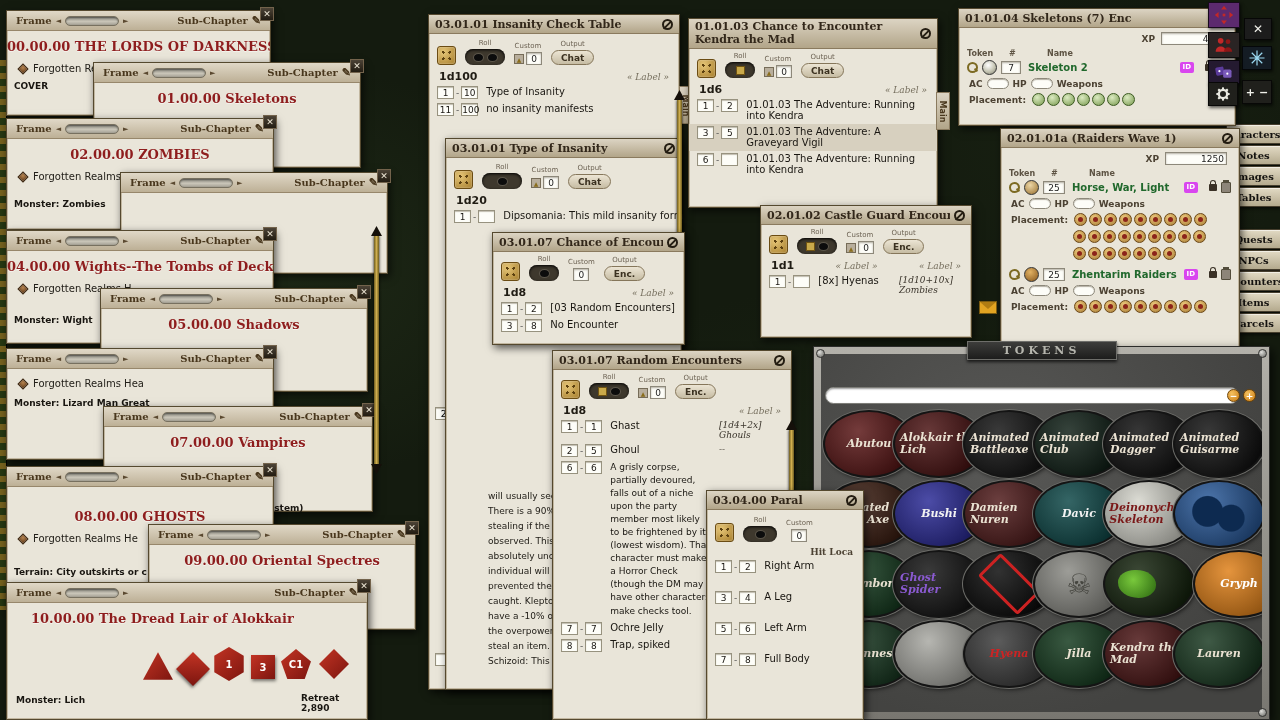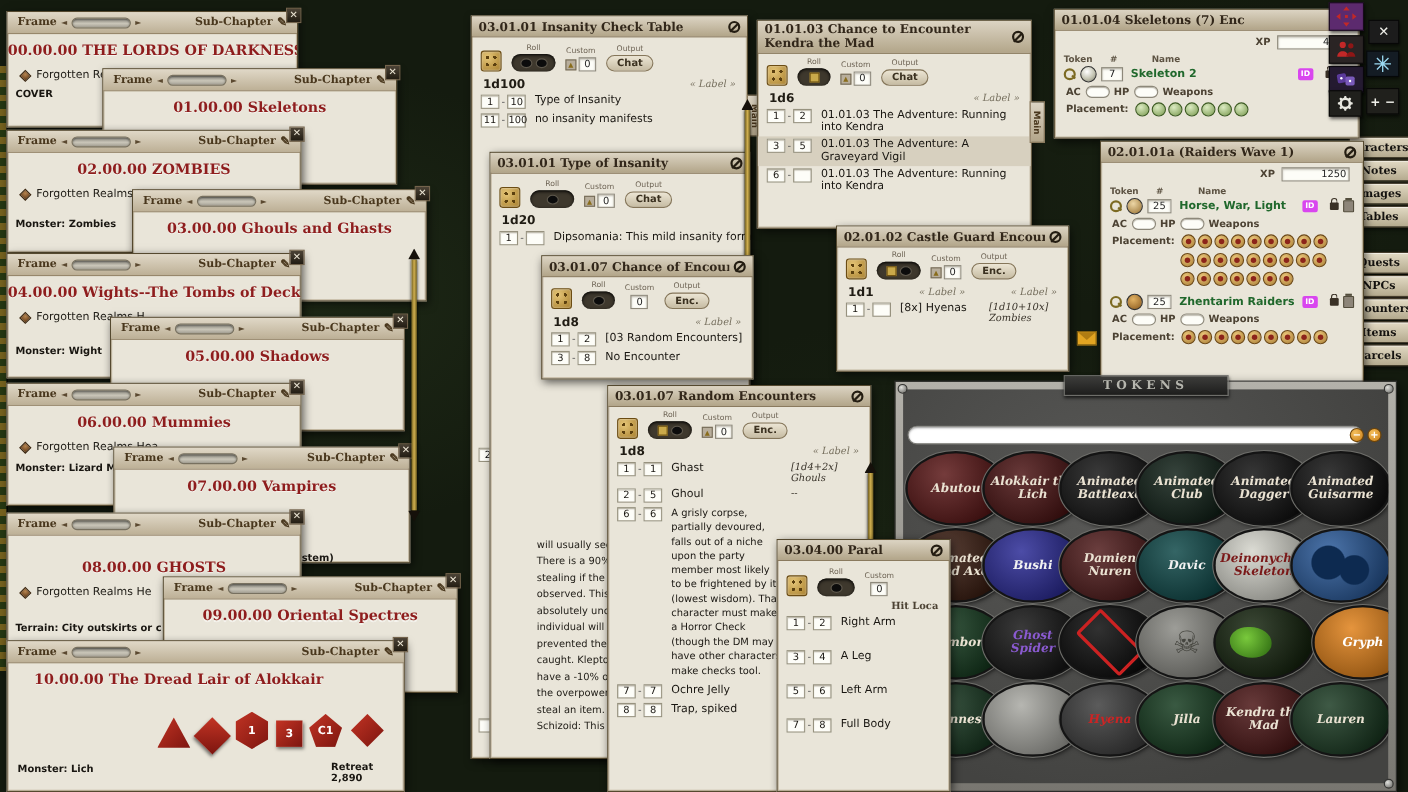--- a/index.html
+++ b/index.html
@@ -96,21 +96,21 @@
 .ptok-r::after{content:'';position:absolute;inset:3px;border-radius:50%;background:#8c241a}
 .envelope{position:absolute;width:18px;height:13px;background:#e2a422;border:1px solid #7a5a10}
 .envelope::after{content:'';position:absolute;left:0;top:0;border-left:8px solid transparent;border-right:8px solid transparent;border-top:7px solid #b07c12}
 
 .tokwin{position:absolute;background:linear-gradient(#b3b1aa,#787670);padding:7px;box-shadow:3px 4px 10px rgba(0,0,0,.7);border:1px solid #2c2c2a}
 .tok-body{position:relative;width:100%;height:100%;background:radial-gradient(ellipse at 40% 30%,#585856,#434341 75%);overflow:hidden}
 .tok-title{position:absolute;top:-6px;left:50%;transform:translateX(-50%);width:150px;height:19px;background:linear-gradient(#3d3d3b,#1d1d1c);border:1px solid #6e6e6a;box-shadow:0 2px 3px rgba(0,0,0,.7);font:bold 11px/18px "DejaVu Serif",serif;letter-spacing:4px;color:#b6b6ae;text-align:center;z-index:3}
 .bolt{position:absolute;width:9px;height:9px;border-radius:50%;background:radial-gradient(circle at 35% 32%,#e0e0dc,#62625e);border:1px solid #343432;z-index:4}
 .search{position:absolute;left:4px;top:33px;width:414px;height:17px;border-radius:9px;background:#fff;border:1px solid #7d7d78;box-shadow:inset 0 1px 2px #999;font:10px "DejaVu Sans",sans-serif;padding:0 8px;color:#333}
 .zbtn{position:absolute;top:35px;width:13px;height:13px;border-radius:50%;background:radial-gradient(circle at 35% 32%,#f5c05e,#c87b14);border:1px solid #6e4408;color:#fff;font:bold 9px/12px "DejaVu Sans",sans-serif;text-align:center}
-.tok{position:absolute;width:88px;height:64px;border-radius:50%;display:flex;align-items:center;justify-content:center;text-align:center;font:bold italic 11px/1.05 "DejaVu Serif",serif;padding:5px;box-shadow:0 0 0 2px #141414,0 0 0 3px #6e6e6a,2px 3px 5px rgba(0,0,0,.8);overflow:hidden}
+.tok{position:absolute;width:88px;height:64px;border-radius:50%;display:flex;align-items:center;justify-content:center;text-align:left;font:bold italic 11px/1.05 "DejaVu Serif",serif;padding:5px;box-shadow:0 0 0 2px #141414,0 0 0 3px #6e6e6a,2px 3px 5px rgba(0,0,0,.8);overflow:hidden}
 .v-glyph::after{content:'';position:absolute;inset:16px;border:3px solid #c22;border-radius:3px;transform:rotate(45deg)}
 .v-map::after{content:'';position:absolute;inset:6px;border-radius:50%;background:radial-gradient(circle at 35% 45%,#0d2a50 26%,transparent 28%),radial-gradient(circle at 66% 58%,#0d2a50 22%,transparent 24%)}
 .v-bones::after{content:'☠';position:absolute;inset:0;display:flex;align-items:center;justify-content:center;font:28px "DejaVu Sans",sans-serif;color:#45453f;font-style:normal}
 .v-slime::after{content:'';position:absolute;left:13px;top:18px;width:38px;height:28px;border-radius:52% 62% 55% 65%;background:radial-gradient(circle at 40% 35%,#79c93c,#2a660f)}
 .v-photo::after{content:'';position:absolute;inset:5px;border-radius:50%;background:linear-gradient(118deg,#ececе8 0 24%,#9a9a96 24% 45%,#cacac6 45% 60%,#666662 60% 76%,#aeaeaa 76%)}
 
 .sbtn{position:absolute;left:1226px;width:54px;height:20px;background:linear-gradient(#e2dac4,#b4aa8e);border:1px solid #463e2d;border-right:none;box-shadow:inset 0 1px 0 rgba(255,255,255,.55),1px 2px 3px rgba(0,0,0,.55);font:bold 10px/19px "DejaVu Serif",serif;color:#151310;text-align:center;overflow:hidden;white-space:nowrap}
 .tile{position:absolute;display:flex;align-items:center;justify-content:center;border:1px solid rgba(0,0,0,.75);box-shadow:1px 2px 3px rgba(0,0,0,.6)}
 .tile svg{display:block}
 .left-strip{position:absolute;left:0;top:60px;width:7px;height:550px;background:repeating-linear-gradient(180deg,#76621f 0 6px,#263812 6px 13px);border-right:1px solid #000}
@@ -174,21 +174,20 @@
   <div class="win" style="left:120px;top:172px;width:268px;height:102px;z-index:4">
     <div class="win-x">✕</div>
     <div class="story-head">
       <span>Frame</span>
       <span class="arrow">◄</span>
       <span class="slider"></span>
       <span class="arrow">►</span>
       <span class="subch">Sub-Chapter</span>
       <span class="quill">✎</span>
     </div>
-    <div class="story-title">03.00.00 Ghouls and Ghasts</div>
   </div>
 
   <div class="win" style="left:6px;top:230px;width:268px;height:114px;z-index:5">
     <div class="win-x">✕</div>
     <div class="story-head">
       <span>Frame</span>
       <span class="arrow">◄</span>
       <span class="slider"></span>
       <span class="arrow">►</span>
       <span class="subch">Sub-Chapter</span>
@@ -218,21 +217,20 @@
   <div class="win" style="left:6px;top:348px;width:268px;height:112px;z-index:7">
     <div class="win-x">✕</div>
     <div class="story-head">
       <span>Frame</span>
       <span class="arrow">◄</span>
       <span class="slider"></span>
       <span class="arrow">►</span>
       <span class="subch">Sub-Chapter</span>
       <span class="quill">✎</span>
     </div>
-    <div class="story-title">06.00.00 Mummies</div>
     <div class="story-line">
         <span class="gem"></span>
         <span>Forgotten Realms Hea</span>
       </div>
     <div class="story-sub" style="margin-top:9px">Monster: Lizard Man Great</div>
   </div>
 
   <div class="win" style="left:103px;top:406px;width:270px;height:106px;z-index:8">
     <div class="win-x">✕</div>
     <div class="story-head">

